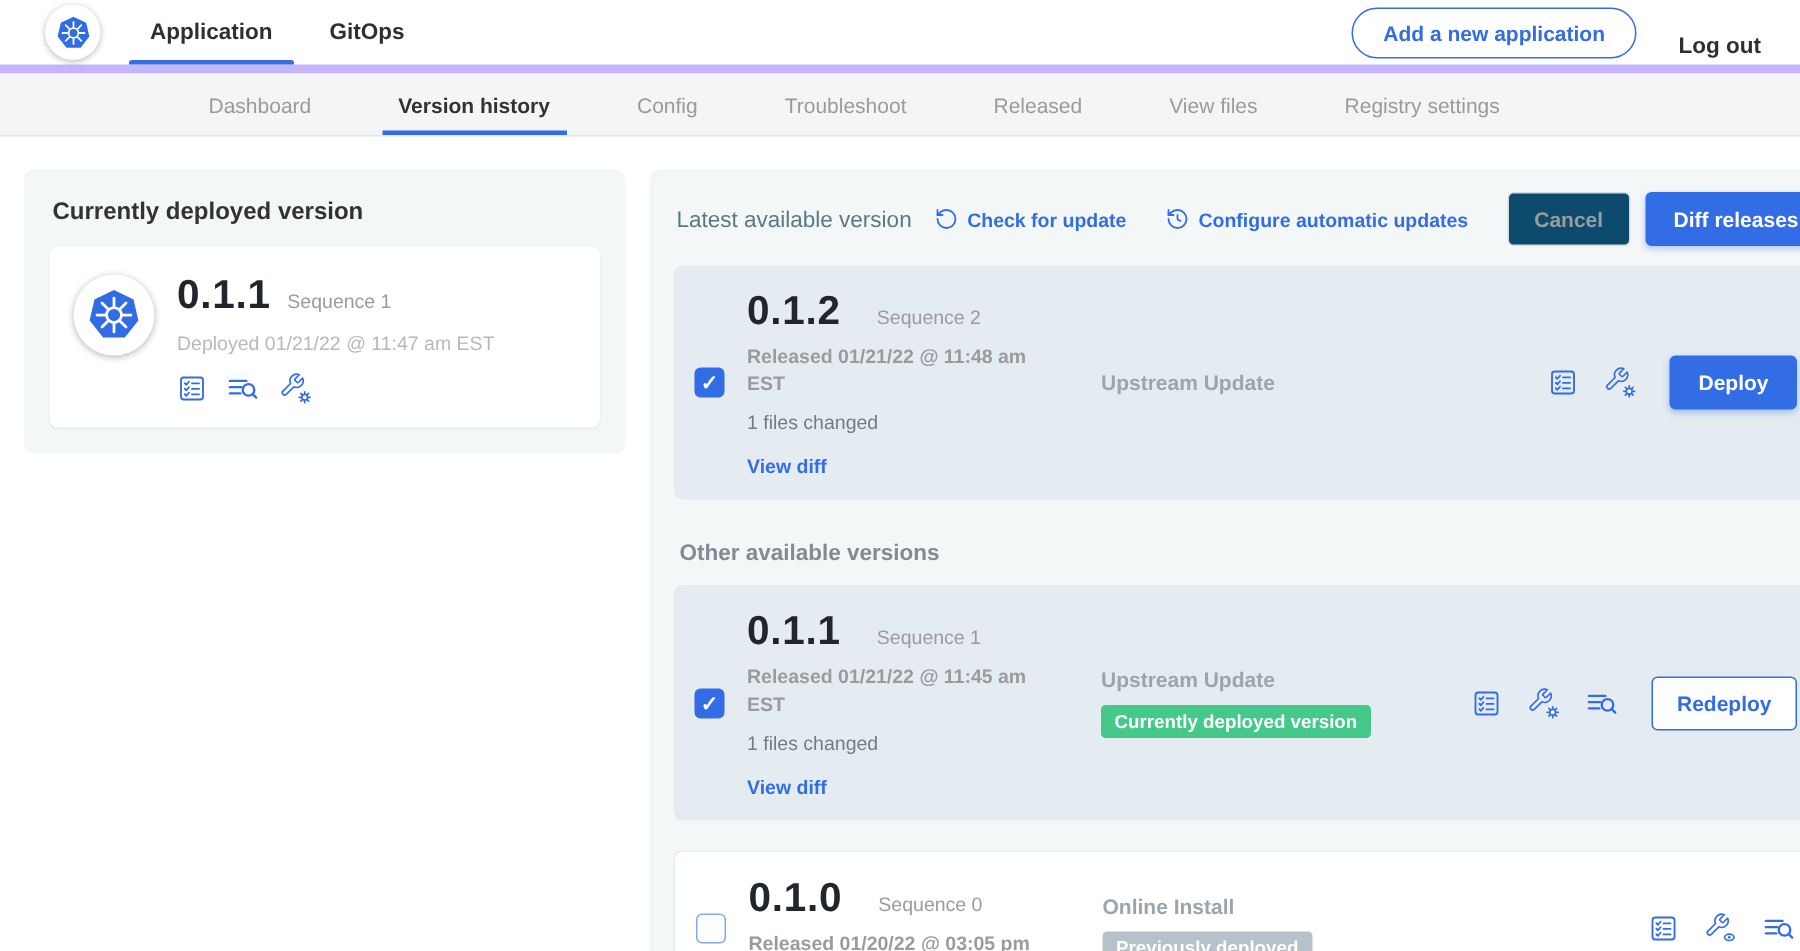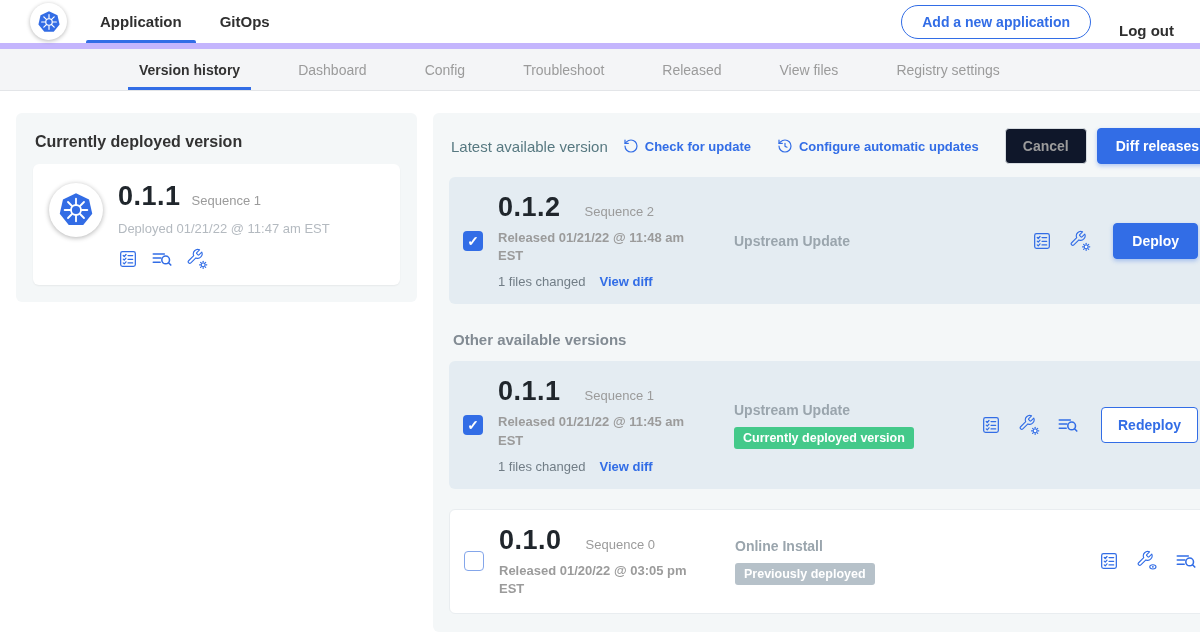--- a/index.html
+++ b/index.html
@@ -99,21 +99,21 @@
   }
   .rp-header { display:flex; align-items:center; padding-left:2px; }
   .rp-title { font-size:15px; font-weight:400; color:#577981; margin-right:15px; white-space:nowrap; }
   .rp-link {
     display:flex; align-items:center; gap:6px;
     color:#326de6; font-size:13px; font-weight:700;
     margin-right:26px; cursor:pointer; white-space:nowrap;
   }
   .rp-header-right { margin-left:auto; display:flex; align-items:center; gap:10px; }
   .btn { font-family:inherit; font-size:14px; font-weight:700; border-radius:4px; cursor:pointer; white-space:nowrap; }
-  .btn-cancel { background:#0f172a; border:1px solid #d6dbe0; color:#9b9b9b; padding:9px 17px; }
+  .btn-cancel { background:#0c4a6e; border:1px solid #d6dbe0; color:#9b9b9b; padding:9px 17px; }
   .btn-primary {
     background:#326de6; border:1px solid #326de6; color:#fff; padding:9px 18px;
     box-shadow:0 2px 4px rgba(50,109,230,.35);
   }
   .btn-outline { background:#fff; border:1px solid #326de6; color:#326de6; padding:9px 16px; }
 
   .version-row {
     border-radius:6px; padding:15px 20px 15px 14px;
     display:flex; align-items:center; margin-top:13px;
   }
@@ -127,21 +127,21 @@
   .checkbox.checked { background:#326de6; }
   .checkbox.checked::after { content:"✓"; color:#fff; font-size:14px; font-weight:700; line-height:1; }
   .checkbox.unchecked { background:#fff; border:1.5px solid #84a6ea; }
 
   .v-info { width:212px; flex:0 0 212px; }
   .v-title-line { display:flex; align-items:baseline; gap:24px; }
   .released {
     margin-top:6px; font-size:13px; font-weight:700; color:#9b9b9b;
     max-width:205px; line-height:1.4;
   }
-  .files-line { margin-top:9px; display:flex; align-items:baseline; gap:14px; font-size:13px; }
+  .files-line { margin-top:9px; display:flex; align-items:baseline; gap:14px; font-size:13px;flex-direction:column; }
   .files-changed { color:#717d86; }
   .view-diff { color:#326de6; font-weight:700; cursor:pointer; }
 
   .v-mid { flex:1; padding-left:24px; }
   .source-label { font-size:14px; font-weight:700; color:#9aa5ad; }
   .badge {
     display:inline-block; margin-top:9px;
     font-size:12.5px; font-weight:700; color:#fff;
     padding:4px 9px; border-radius:3px;
   }
@@ -238,25 +238,25 @@
       <span>GitOps</span>
     </div>
   </nav>
   <div class="topnav-right">
     <button class="add-app-btn">Add a new application</button>
     <span class="logout">Log out</span>
   </div>
 </header>
 
 <nav class="subnav">
+  <div class="sub-item">
+      <span>Dashboard</span>
+    </div>
   <div class="sub-item active">
       <span>Version history</span>
-    </div>
-  <div class="sub-item">
-      <span>Dashboard</span>
     </div>
   <div class="sub-item">
       <span>Config</span>
     </div>
   <div class="sub-item">
       <span>Troubleshoot</span>
     </div>
   <div class="sub-item">
       <span>Released</span>
     </div>

